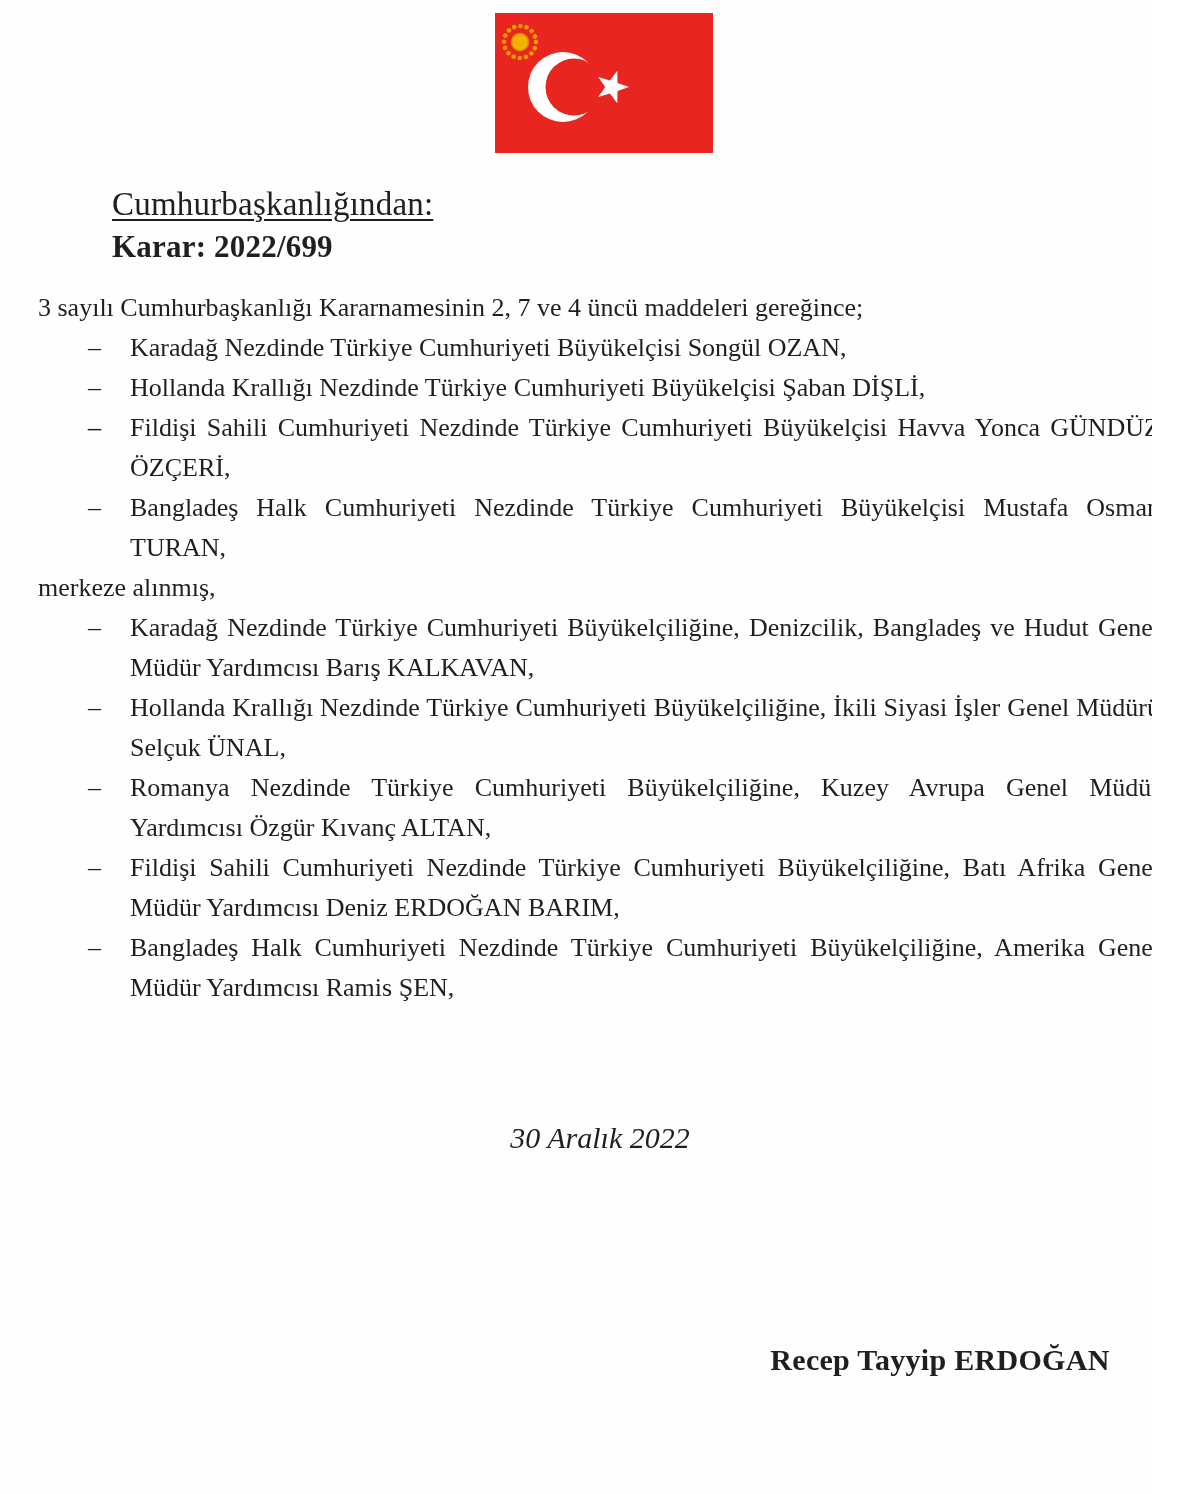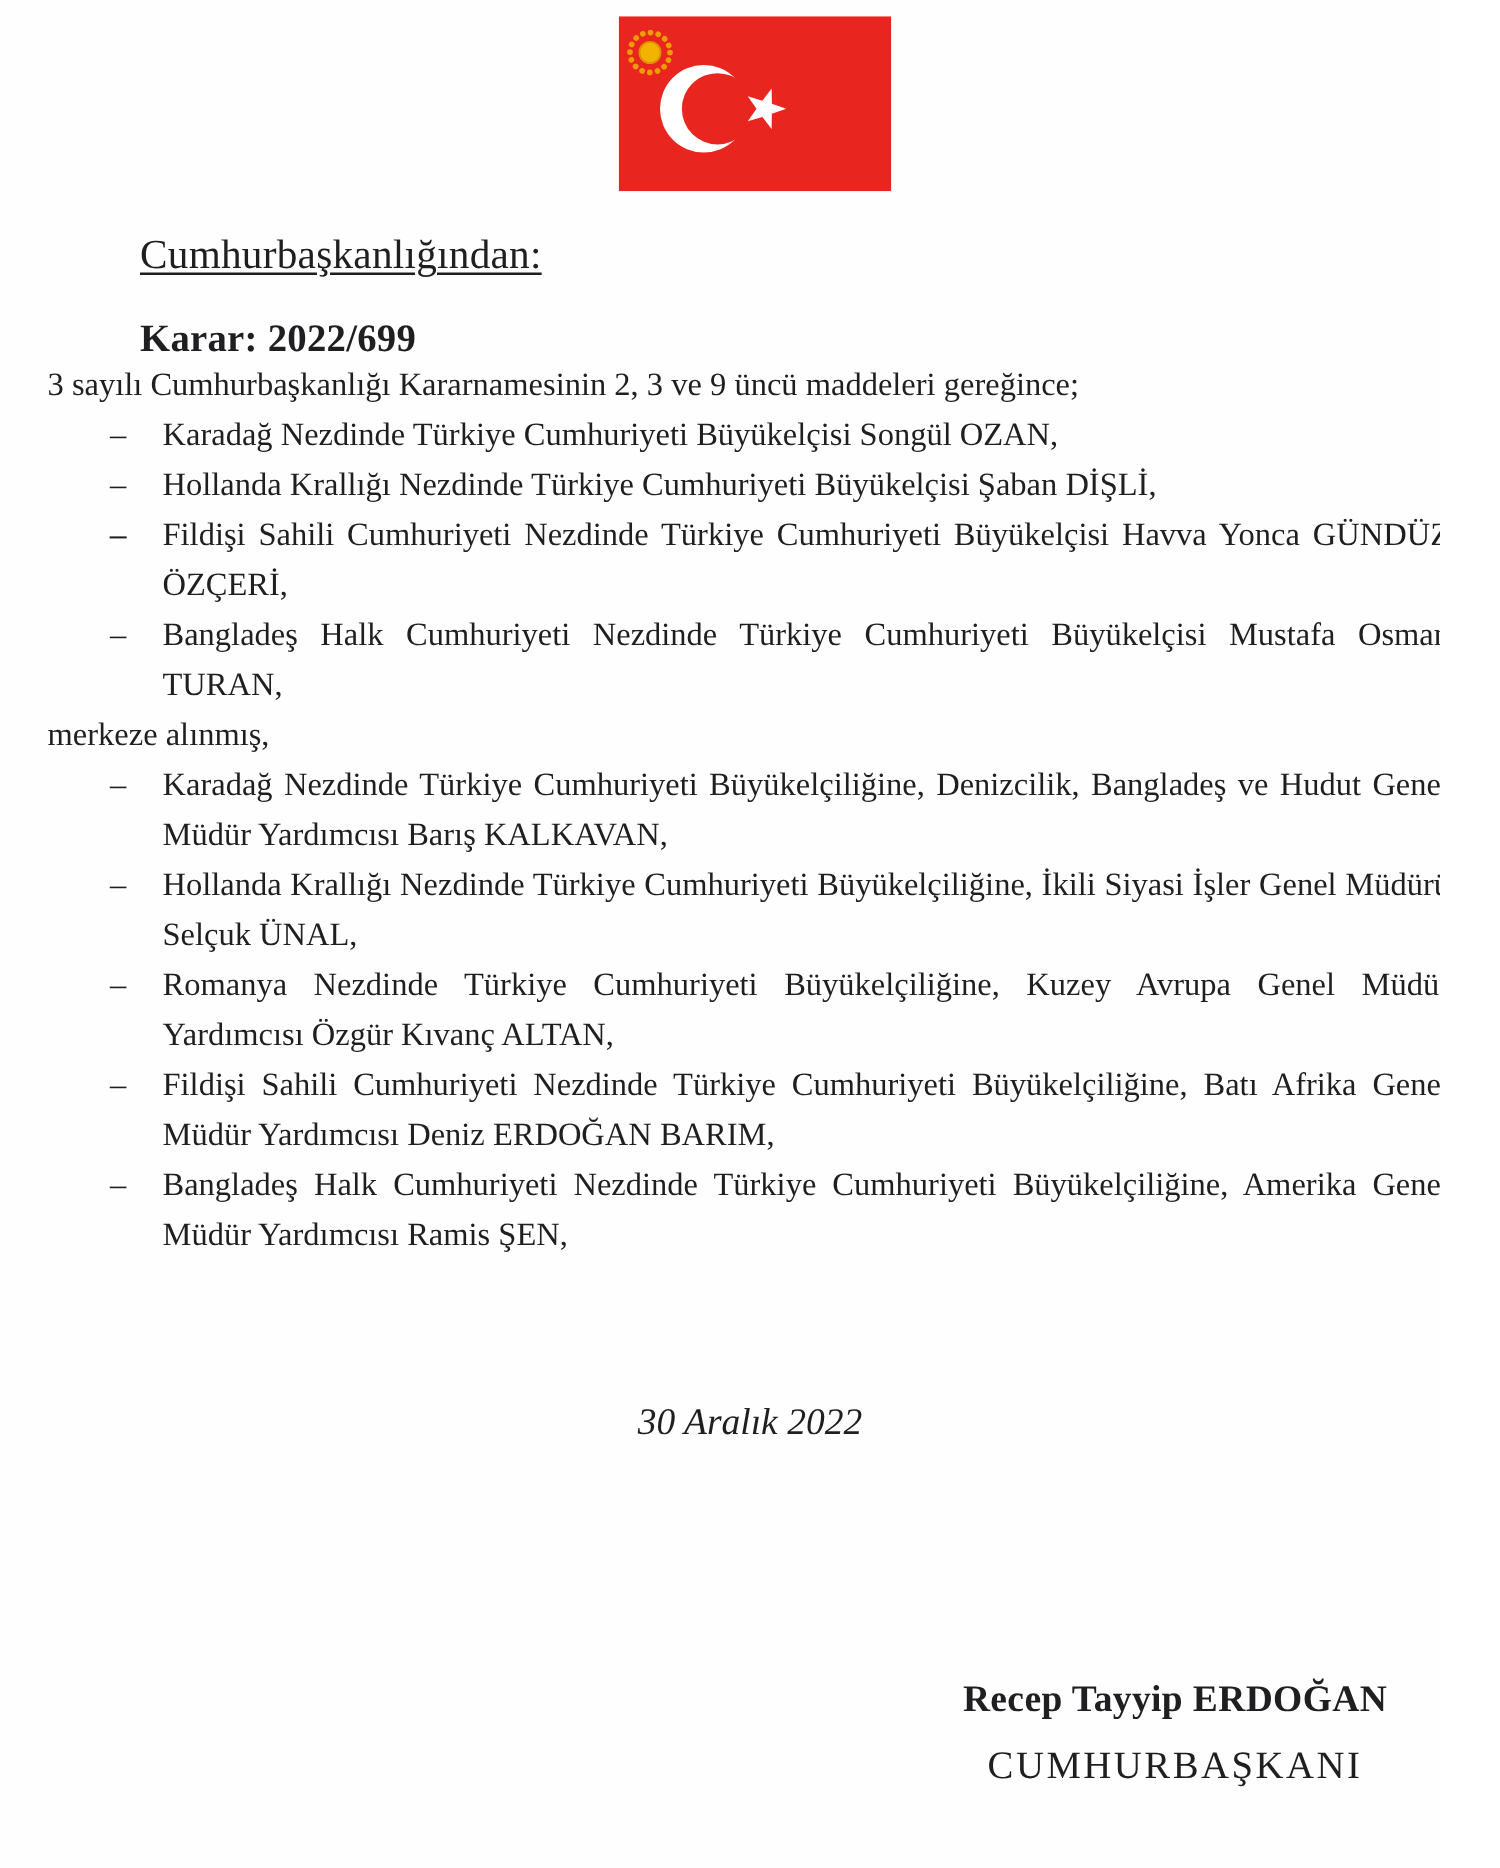--- a/index.html
+++ b/index.html
@@ -17,21 +17,21 @@
 
   .doc-header { position: absolute; left: 112px; top: 184px; }
   .issuer {
     font-size: 33px; line-height: 40px;
     text-decoration: underline;
     text-decoration-thickness: 2px;
     text-underline-offset: 4px;
     letter-spacing: 0.2px;
   }
   .decision {
-    margin-top: 28px;
+    margin-top: 4px;
     font-size: 31px; line-height: 38px;
     font-weight: bold;
     letter-spacing: 0.2px;
   }
 
   .doc-body {
     position: absolute; left: 38px; top: 288px; width: 1122px;
     font-size: 26px; line-height: 40px;
   }
   .doc-body p { margin: 0; padding: 0; text-align: left; }
@@ -78,21 +78,21 @@
       <polygon fill="#ffffff" points="134,74 122.5,78 122.3,90.2 114.9,80.5 103.2,84 110.2,74 103.2,64 114.9,67.5 122.3,57.8 122.5,70"></polygon>
     </svg>
   </div>
 
   <div class="doc-header">
     <div class="issuer">Cumhurbaşkanlığından:</div>
     <div class="decision">Karar: 2022/699</div>
   </div>
 
   <div class="doc-body">
-    <p>3 sayılı Cumhurbaşkanlığı Kararnamesinin 2, 3 ve 9 üncü maddeleri gereğince;</p>
+    <p>3 sayılı Cumhurbaşkanlığı Kararnamesinin 2, 7 ve 4 üncü maddeleri gereğince;</p>
 
     <ul class="blist">
       <li>
         <span class="dash">–</span>
         <span>Karadağ Nezdinde Türkiye Cumhuriyeti Büyükelçisi Songül OZAN,</span>
       </li>
       <li>
         <span class="dash">–</span>
         <span>Hollanda Krallığı Nezdinde Türkiye Cumhuriyeti Büyükelçisi Şaban DİŞLİ,</span>
       </li>
@@ -133,16 +133,15 @@
         <span>Bangladeş Halk Cumhuriyeti Nezdinde Türkiye Cumhuriyeti Büyükelçiliğine, Amerika Genel Müdür Yardımcısı Ramis ŞEN,</span>
       </li>
     </ul>
 
   </div>
 
   <div class="date-line">30 Aralık 2022</div>
 
   <div class="signature">
     <div class="sig-name">Recep Tayyip ERDOĞAN</div>
-    <div class="sig-title">CUMHURBAŞKANI</div>
   </div>
 
 </div>
 
 </body></html>

